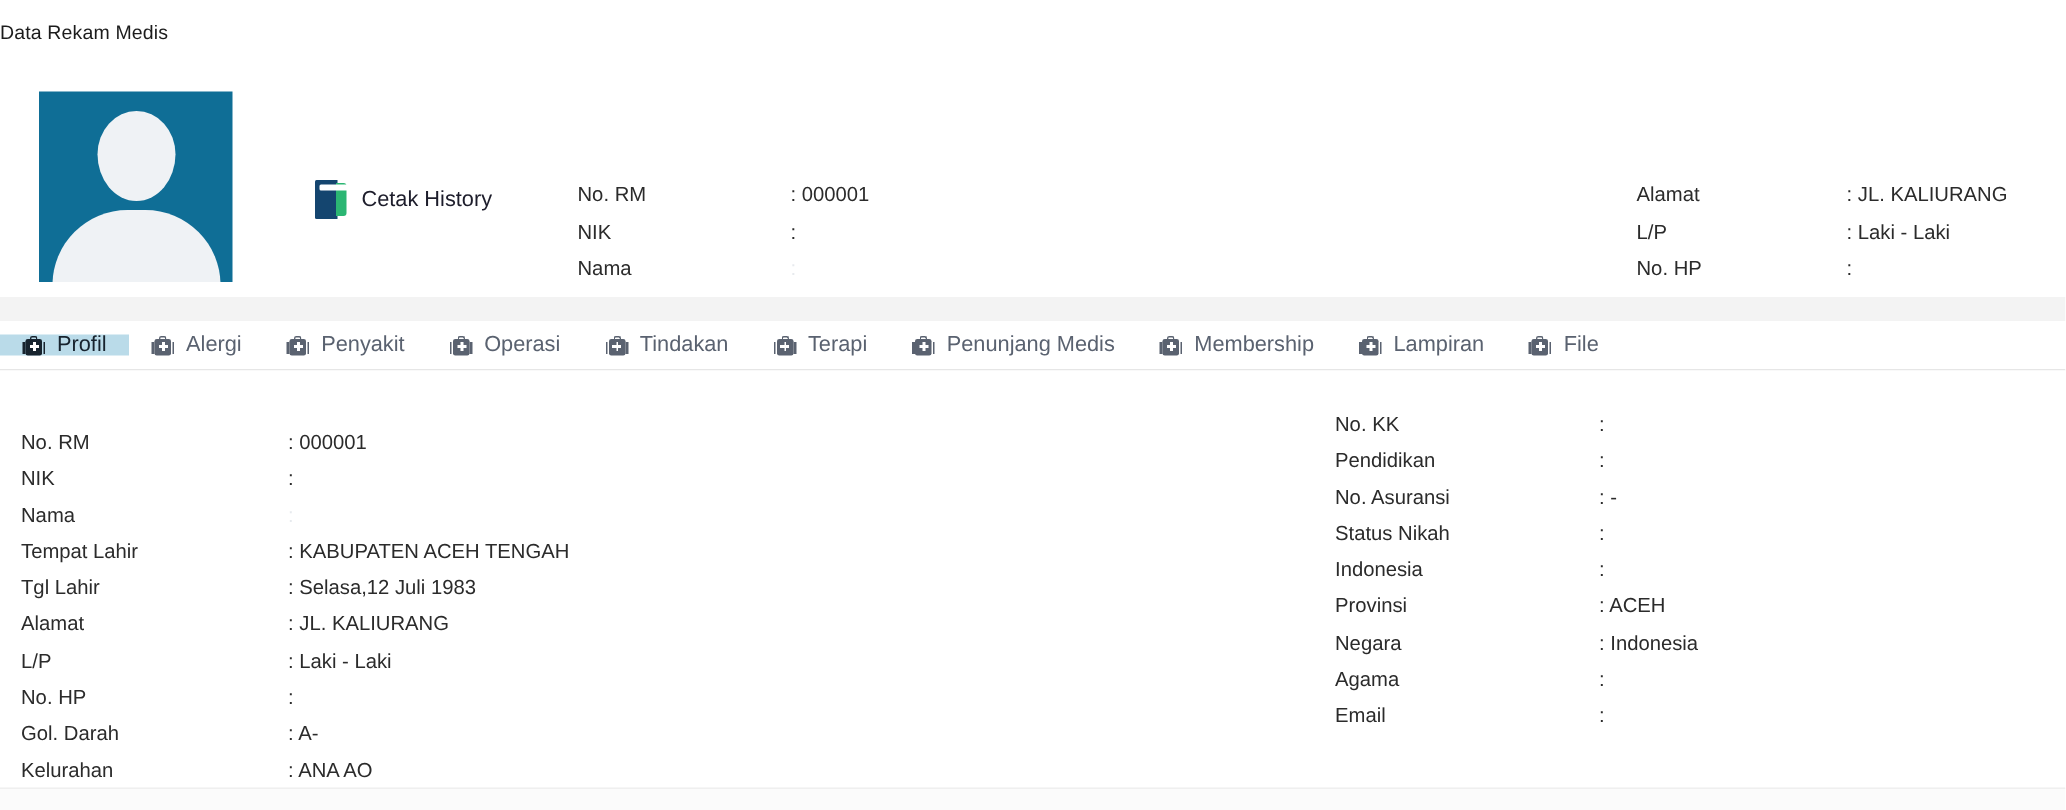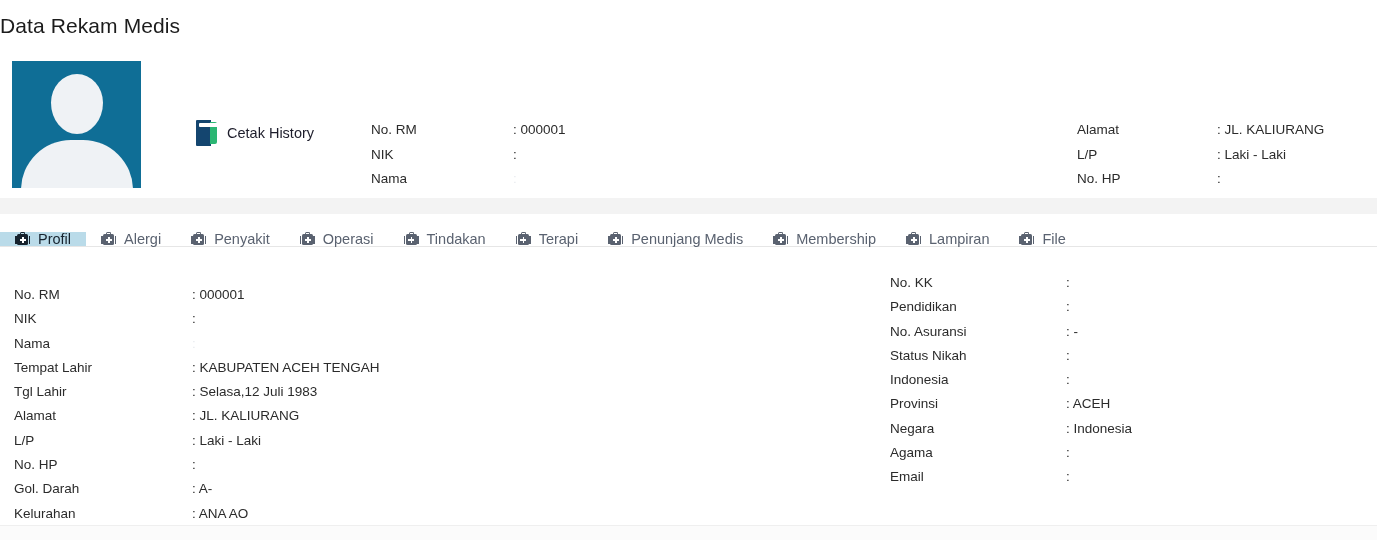--- a/index.html
+++ b/index.html
@@ -19,30 +19,30 @@
     width: 1377px;
     height: 540px;
     background: #ffffff;
   }
 
   
   .page-title {
     position: absolute;
     left: 0px;
     top: 14px;
-    font-size: 21px;
+    font-size: 13px;
     color: #1c1c1c;
     letter-spacing: 0.1px;
     white-space: nowrap;
   }
 
   
   .header-band {
     position: absolute;
-    left: 0;
+    left: 14px;
     top: 48px;
     width: 1195px;
     height: 150px;
     background: #ffffff;
   }
 
   .avatar {
     position: absolute;
     left: 12px;
     top: 13px;
@@ -154,21 +154,21 @@
 
   
   .tabbar {
     position: absolute;
     left: 0;
     top: 214px;
     width: 1377px;
     height: 33px;
     background: #ffffff;
     display: flex;
-    align-items: flex-end;
+    align-items: center;
     border-bottom: 1px solid #e6e6e6;
   }
   .tab {
     display: flex;
     align-items: center;
     gap: 8px;
     padding: 0 15px;
     font-size: 14.5px;
     color: #5a6270;
     white-space: nowrap;

